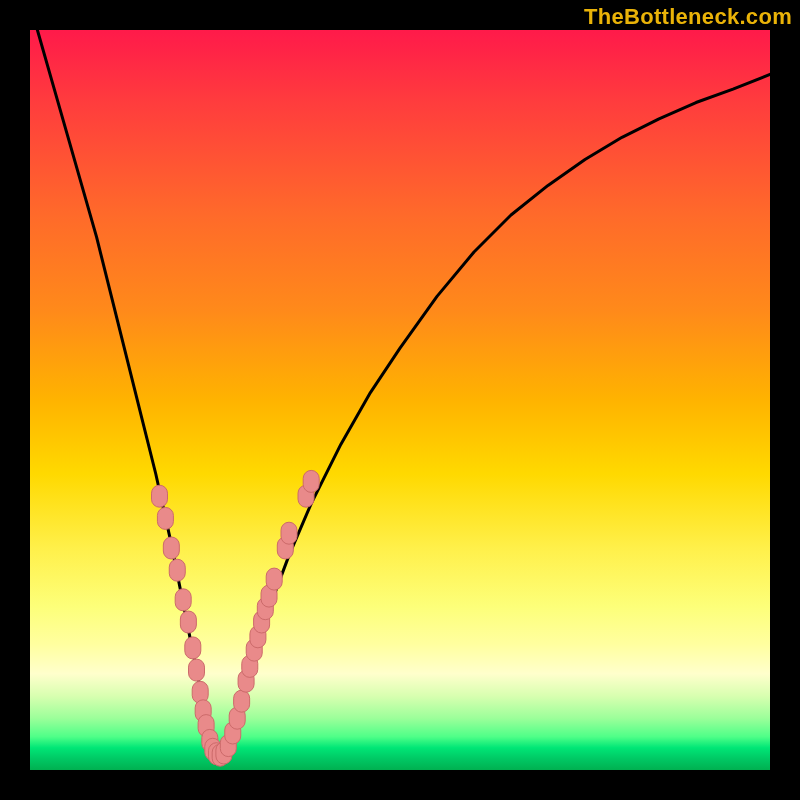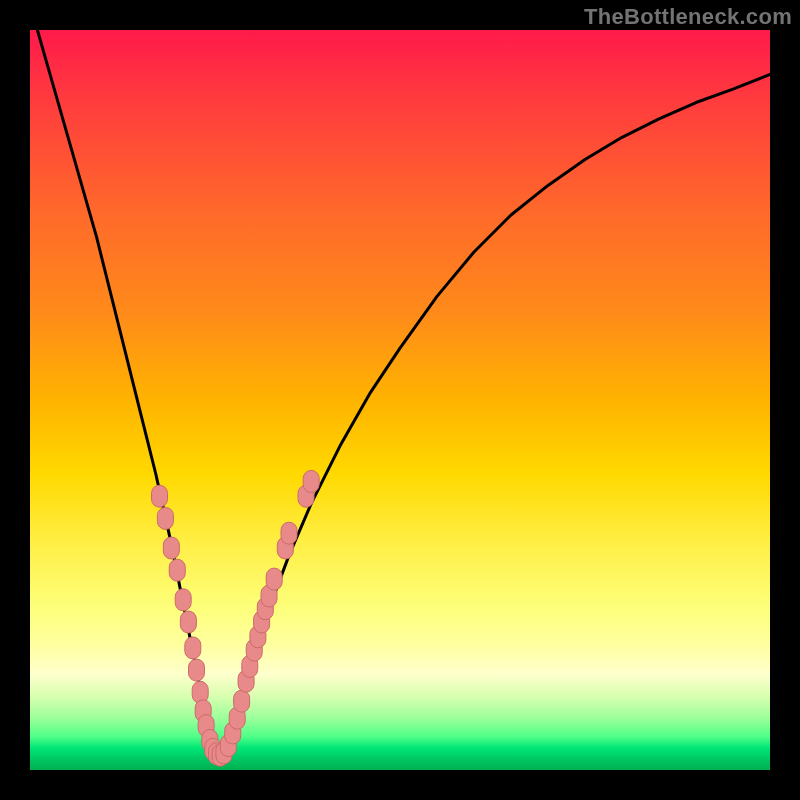--- a/index.html
+++ b/index.html
@@ -55,21 +55,21 @@
     position: absolute;
     left: 0;
     top: 0;
     width: 100%;
     height: 100%;
   }
   .watermark {
     position: absolute;
     top: 4px;
     right: 8px;
-    color: #737373;
+    color: #eab308;
     font-size: 22px;
     font-weight: 600;
     letter-spacing: 0.3px;
   }
 </style>
 </head>
 <body>
 
 <div class="frame">
   <div class="plot-area">

